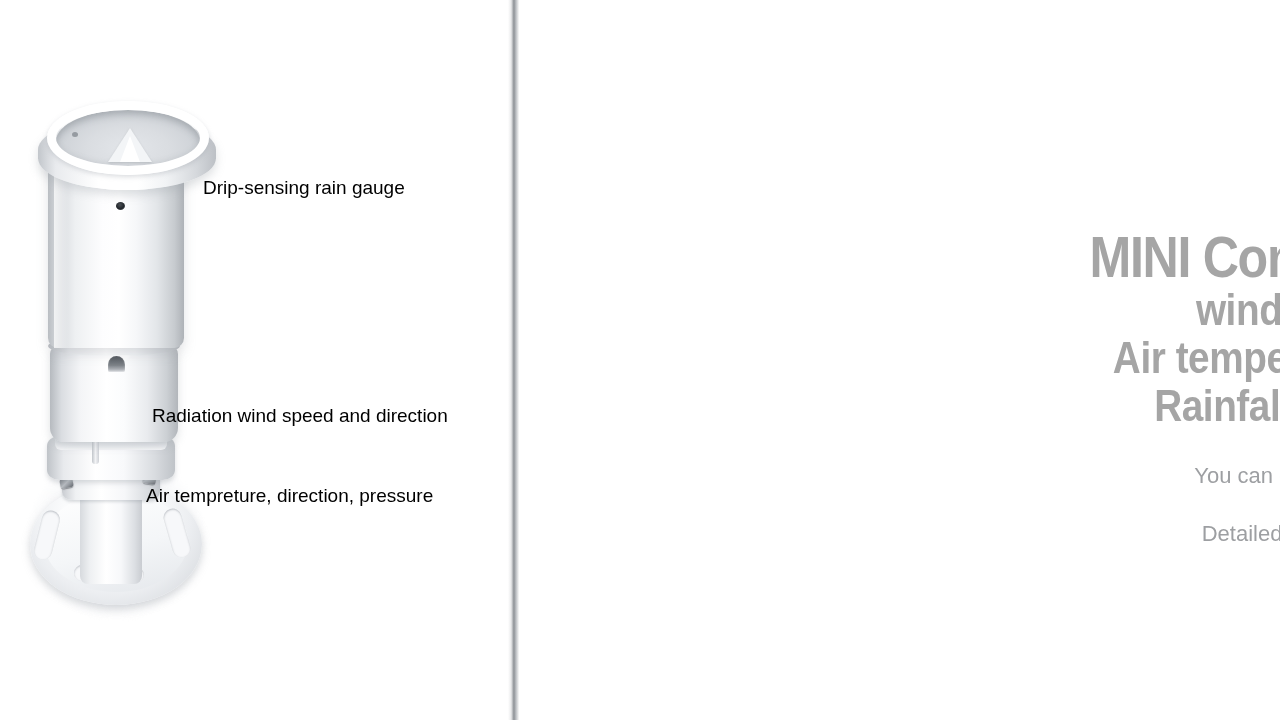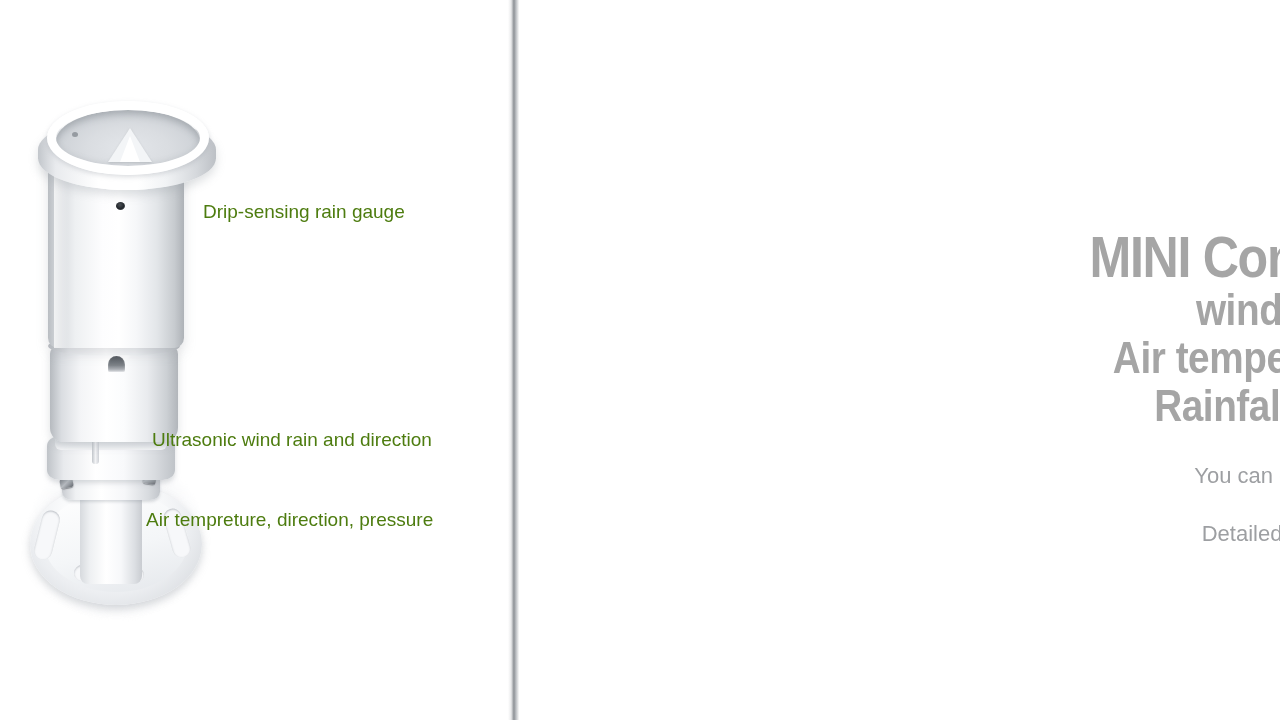--- a/index.html
+++ b/index.html
@@ -254,26 +254,25 @@
     position:absolute; left:72px; top:132px;
     width:6px; height:5px;
     border-radius:50%;
     background:#8b9096;
     opacity:.85;
   }
 
   
   .callout {
     position:absolute;
-    color:#4d7c0f;
+    color:#000000;
     font-size:19px;
     line-height:1.2;
     white-space:nowrap;
     font-family:"Liberation Sans", sans-serif;
-    margin-top:24px;
   }
   #callout-rain { left:203px; top:177px; }
   #callout-wind { left:152px; top:405px; }
   #callout-air  { left:146px; top:485px; }
 
   
   #headline {
     position:absolute; left:522px; top:228px;
     width:758px;
     text-align:center;
@@ -341,21 +340,21 @@
     <div class="vent"></div>
 
     <div class="rim-band"></div>
     <div class="rim-inner"></div>
     <div class="rim-ring"></div>
     <div class="funnel-dot"></div>
     <div class="cone"></div>
     <div class="cone-hl"></div>
 
     <div class="callout" id="callout-rain">Drip-sensing rain gauge</div>
-    <div class="callout" id="callout-wind">Ultrasonic wind rain and direction</div>
+    <div class="callout" id="callout-wind">Radiation wind speed and direction</div>
     <div class="callout" id="callout-air">Air tempreture, direction, pressure</div>
   </div>
 
   <div id="divider"></div>
 
   <div id="right-panel">
 
     <div id="headline">
       <div class="hl" id="hl-1">MINI Compact Weather Station</div>
       <div class="hl" id="hl-2">wind speed and direction</div>

